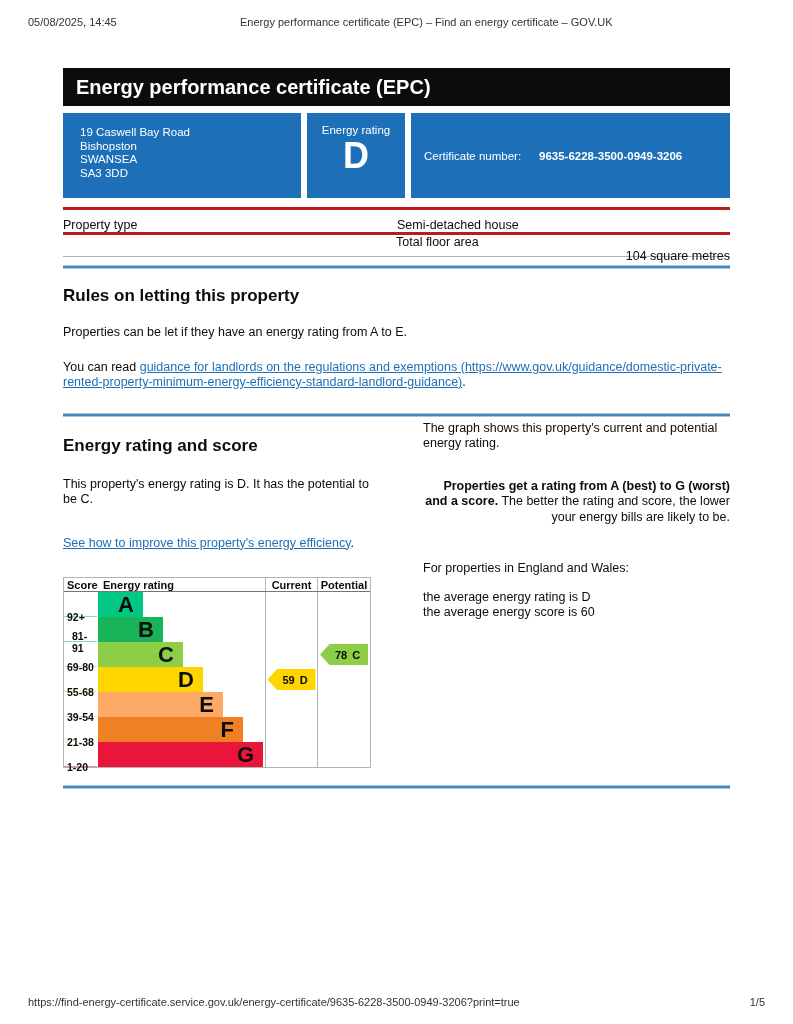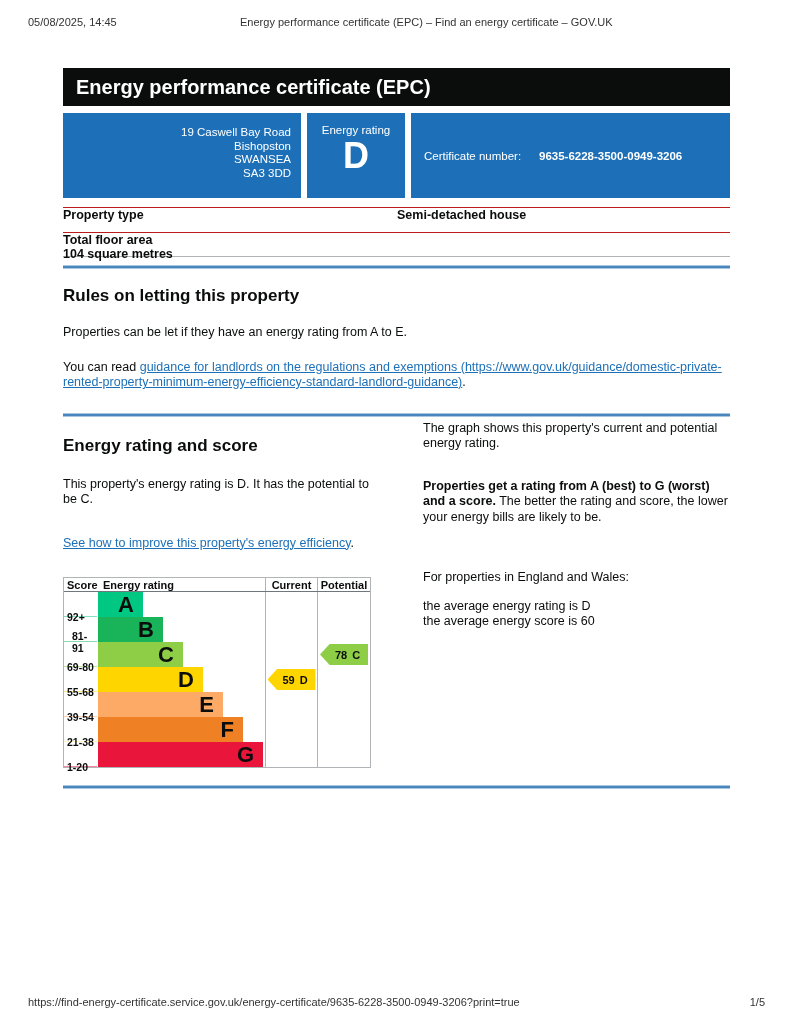--- a/index.html
+++ b/index.html
@@ -23,31 +23,31 @@
   .title-bar {
     background: #0b0c0c; color: #ffffff;
     height: 38px; line-height: 38px;
     font-size: 20px; font-weight: bold;
     padding-left: 13px;
     margin-bottom: 7px;
   }
 
   .summary-row { display: flex; gap: 6px; height: 85px; }
   .blue-box { background: #1d70b8; color: #ffffff; }
-  .box-address { width: 238px; padding: 13px 10px 0 17px; font-size: 11.5px; line-height: 13.5px; text-align: right; }
+  .box-address { width: 238px; padding: 13px 10px 0 17px; font-size: 11.5px; line-height: 13.5px; }
   .box-rating { width: 98px; text-align: center; padding-top: 11px; }
   .box-rating .rating-label { font-size: 11.5px; }
   .box-rating .rating-letter { font-size: 36px; font-weight: bold; line-height: 40px; }
   .box-right { flex: 1; display: flex; flex-direction: column; gap: 5px; }
   .box-right .kv { flex: 1; display: flex; align-items: center; font-size: 11.5px; }
   .box-right .kv .k { width: 115px; margin-left: 13px; }
   .box-right .kv .v { font-weight: bold; }
 
   .prop-table { margin-top: 9px; font-size: 12.5px; }
-  .prop-row { display: flex; border-top: 1px solid #b91c1c; height: 25px; align-items: flex-start; font-weight: bold; }
+  .prop-row { display: flex; border-top: 3px solid #b91c1c; height: 25px; align-items: flex-end; }
   .prop-row:last-child { border-bottom: 1px solid #b1b4b6; flex-direction: column; }
   .prop-label { width: 334px; }
   .prop-value { flex: 1; }
 
   hr.blue-rule { border: none; border-top: 2px solid #4a86be; box-shadow: 0 1px 0 #a9c6e0, 0 -1px 0 #a9c6e0; }
   .rule-1 { margin-top: 9px; }
   .rule-2 { margin-top: 23px; }
   .rule-3 { margin-top: 18px; }
 
   h2.section-heading { font-size: 17px; font-weight: bold; margin-top: 18px; }
@@ -55,21 +55,21 @@
   .rules-p1 { margin-top: 19px; }
   .rules-p2 { margin-top: 19px; width: 660px; }
   a.gov-link { color: #1d70b8; text-decoration: underline; cursor: pointer; }
 
   .two-col { display: flex; margin-top: 2px; }
   .col-left { width: 322px; }
   .col-right { width: 307px; margin-left: 38px; padding-top: 3px; }
   .col-left .lead-p { margin-top: 21px; }
   .col-left .improve-link-p { margin-top: 28px; }
   .col-right .rp1 { margin-bottom: 27px; }
-  .col-right .rp2 { margin-bottom: 45px; }
+  .col-right .rp2 { margin-bottom: 36px; text-align: right; }
   .col-right .rp3 { margin-bottom: 13px; }
 
   
   .epc-chart { width: 308px; border: 1px solid #b1b4b6; margin-top: 26px; background: #fff; }
   .epc-header { display: flex; height: 14px; align-items: center; font-size: 11px; font-weight: bold; border-bottom: 1px solid #6f777b; }
   .epc-h-score { width: 34px; padding-left: 3px; }
   .epc-h-rating { flex: 1; padding-left: 5px; }
   .epc-h-current { width: 52px; border-left: 1px solid #b1b4b6; text-align: center; align-self: stretch; line-height: 14px; }
   .epc-h-potential { width: 53px; border-left: 1px solid #b1b4b6; text-align: center; align-self: stretch; line-height: 14px; }
   .epc-row { display: flex; height: 25px; }

